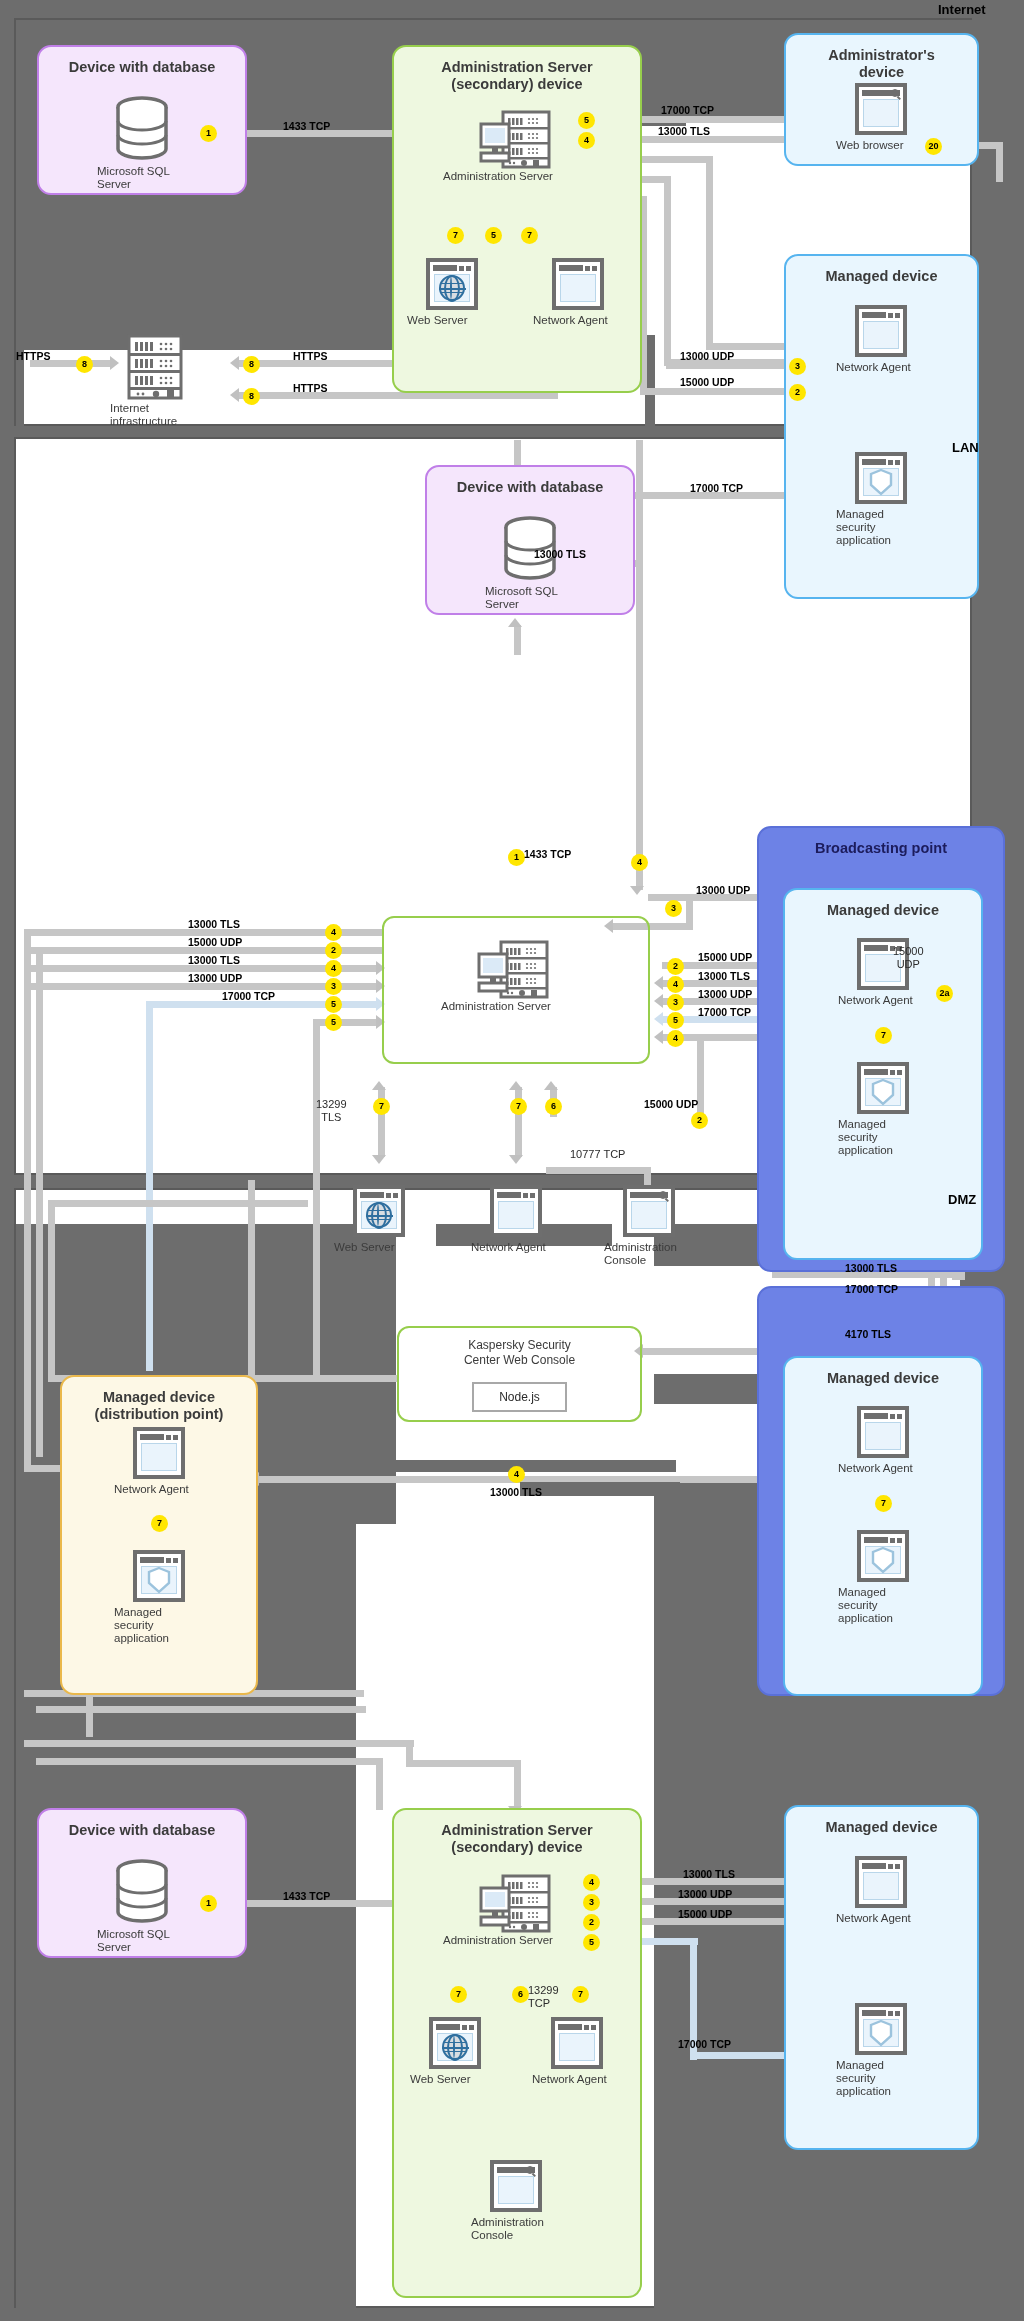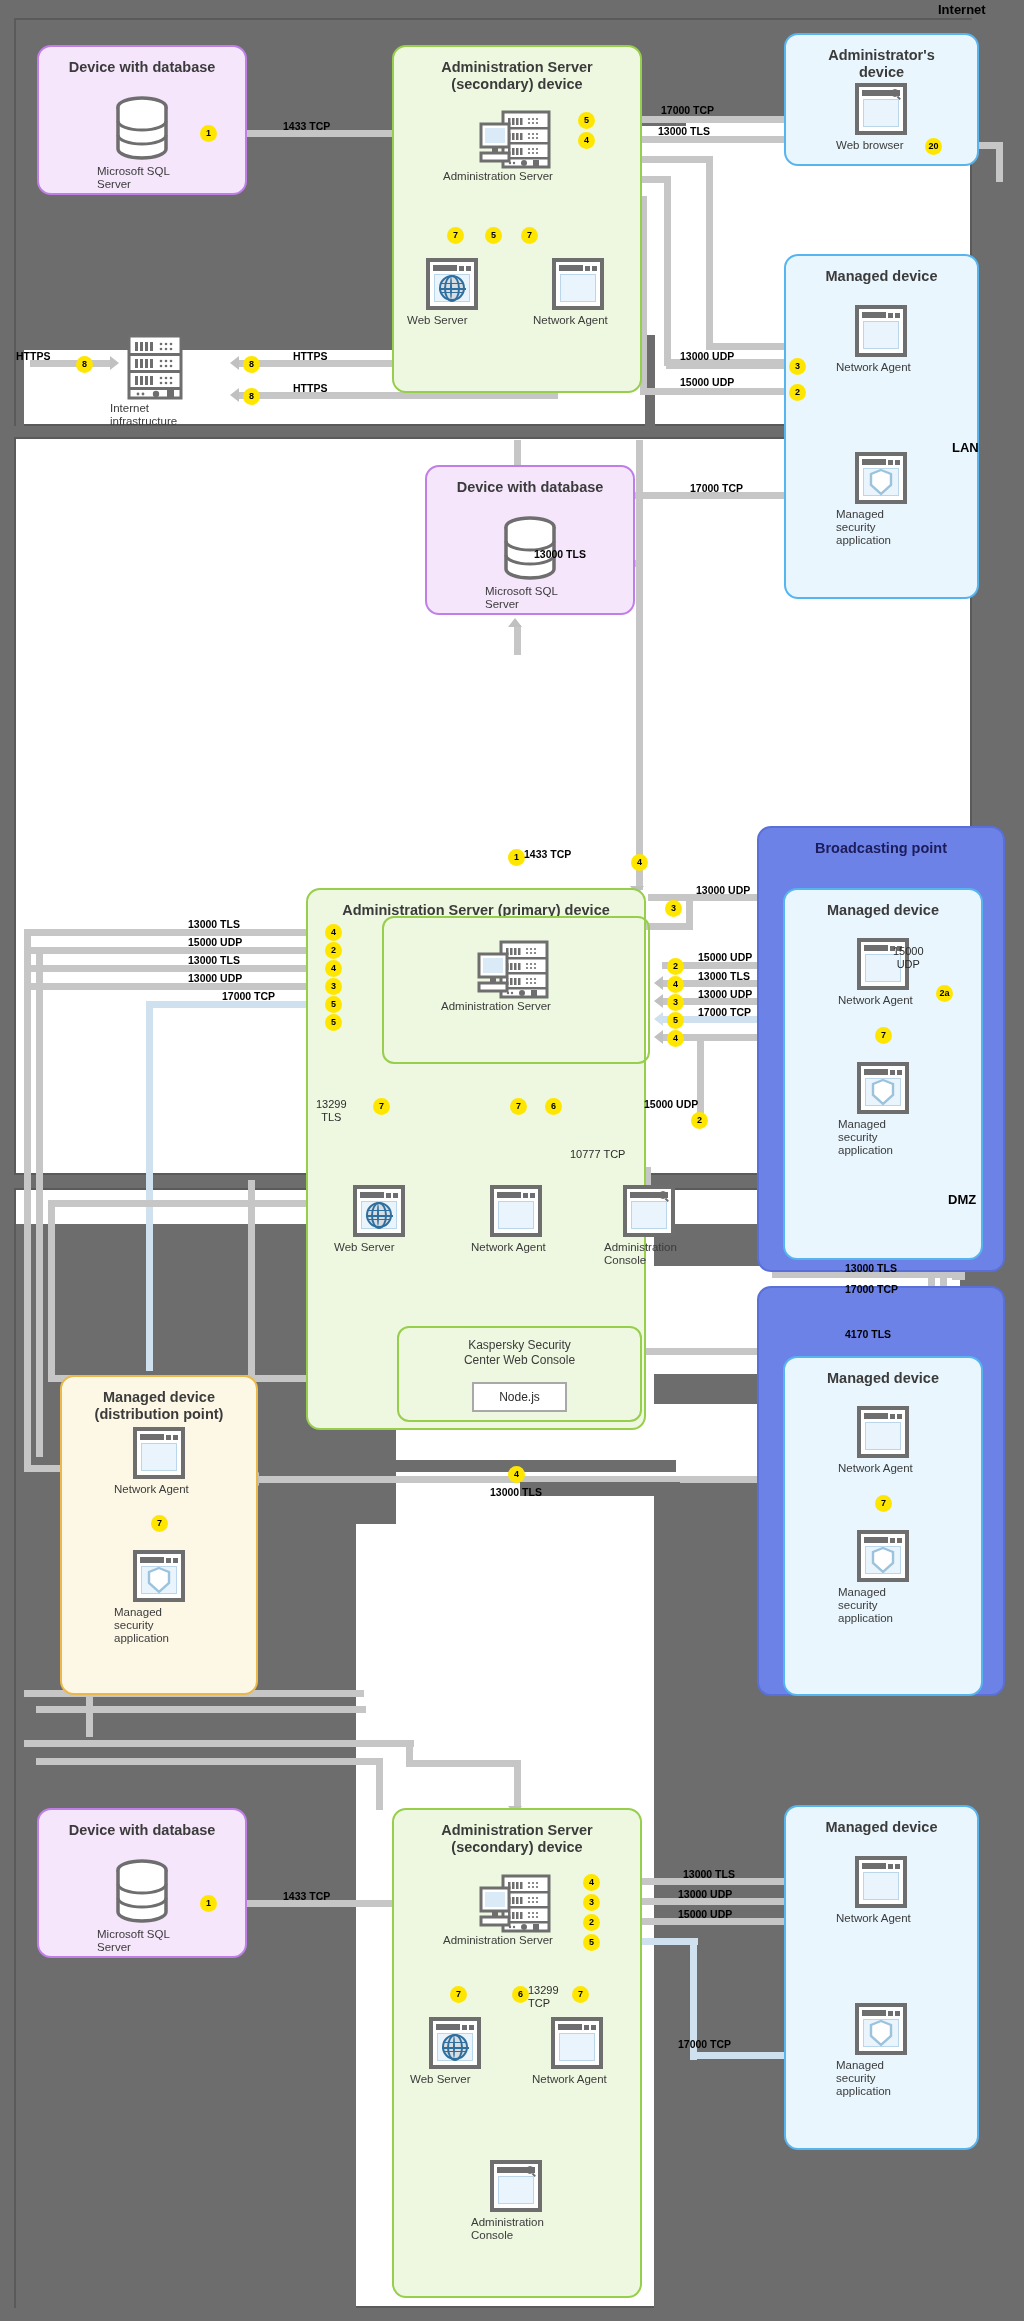--- a/index.html
+++ b/index.html
@@ -559,23 +559,20 @@
       </div>
     </div>
     <div class="cap">Managed security
 application</div>
   </div>
 
   <div class="plabel" style="left:845px; top:1262px;">13000 TLS</div>
   <div class="plabel" style="left:845px; top:1283px;">17000 TCP</div>
   <div class="plabel" style="left:845px; top:1328px;">4170 TLS</div>
 
-  <div class="box box-srv" style="left:306px; top:888px; width:340px; height:542px;">
-    <div class="box-title">Administration Server (primary) device</div>
-  </div>
   <div class="box box-inner-green" style="left:382px; top:916px; width:268px; height:148px;"></div>
   <div class="comp" style="left:441px; top:940px; width:150px;">
     <div class="ico-server">
       <svg width="108" height="62" viewBox="0 0 108 62">
         <rect x="24" y="2" width="46" height="55" fill="#fff" stroke="#6e6e6e" stroke-width="3"></rect>
         <g fill="#6e6e6e">
           <rect x="29" y="8" width="2.5" height="7"></rect>
             <rect x="33" y="8" width="2.5" height="7"></rect>
           <rect x="37" y="8" width="2.5" height="7"></rect>
             <rect x="41" y="8" width="2.5" height="7"></rect>

